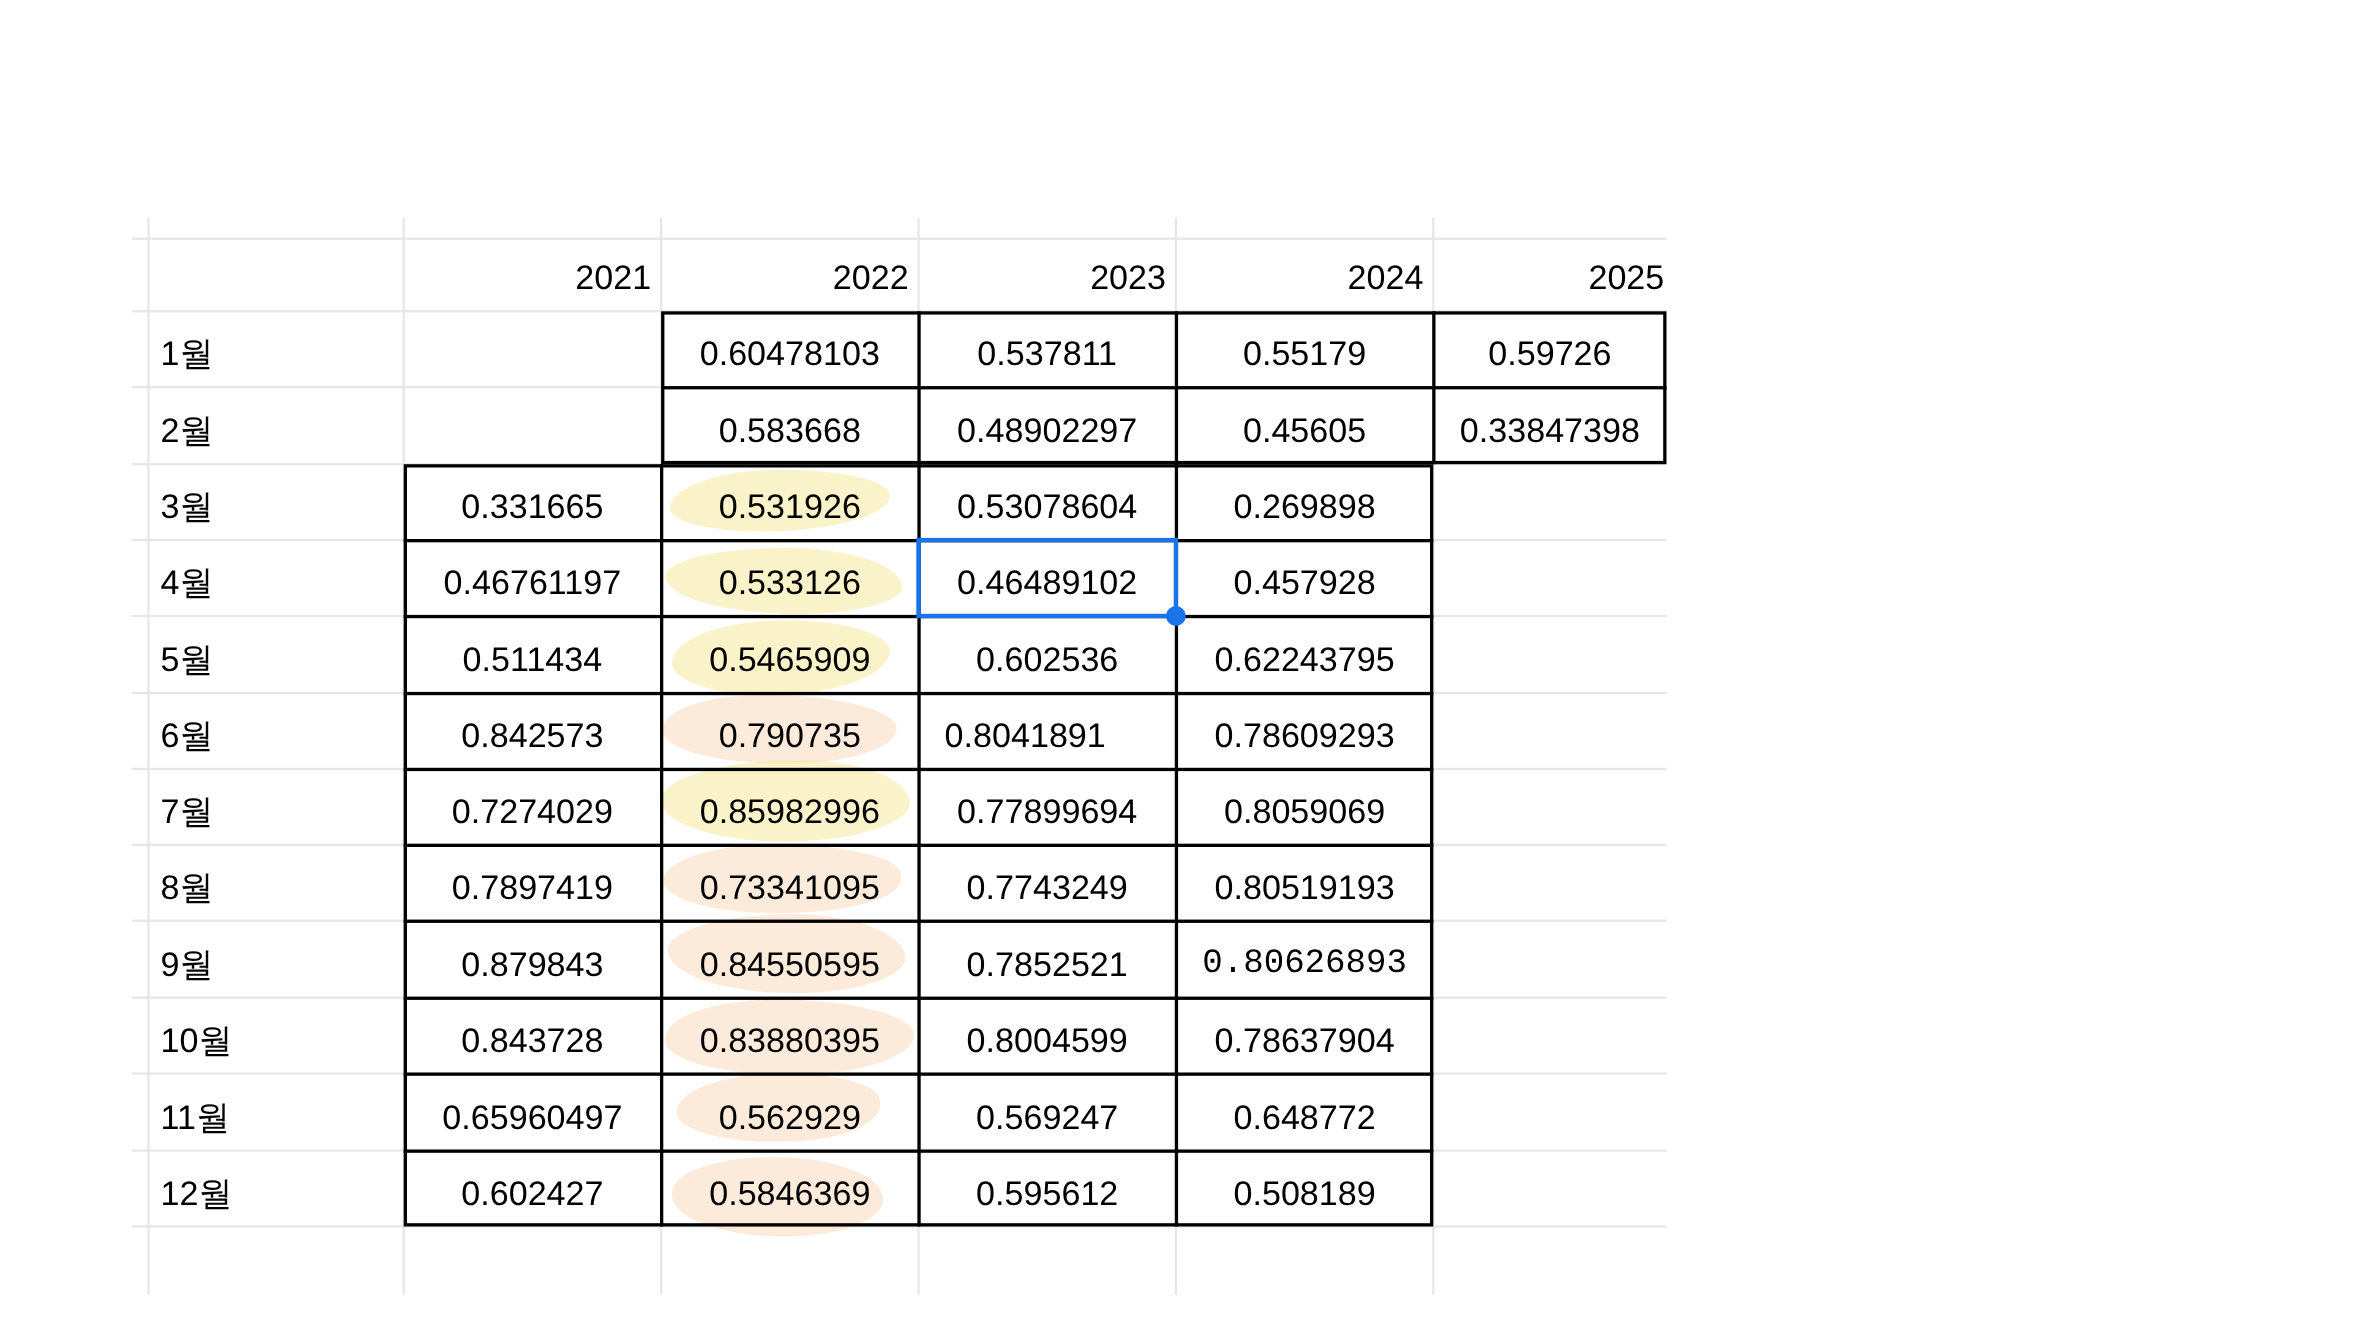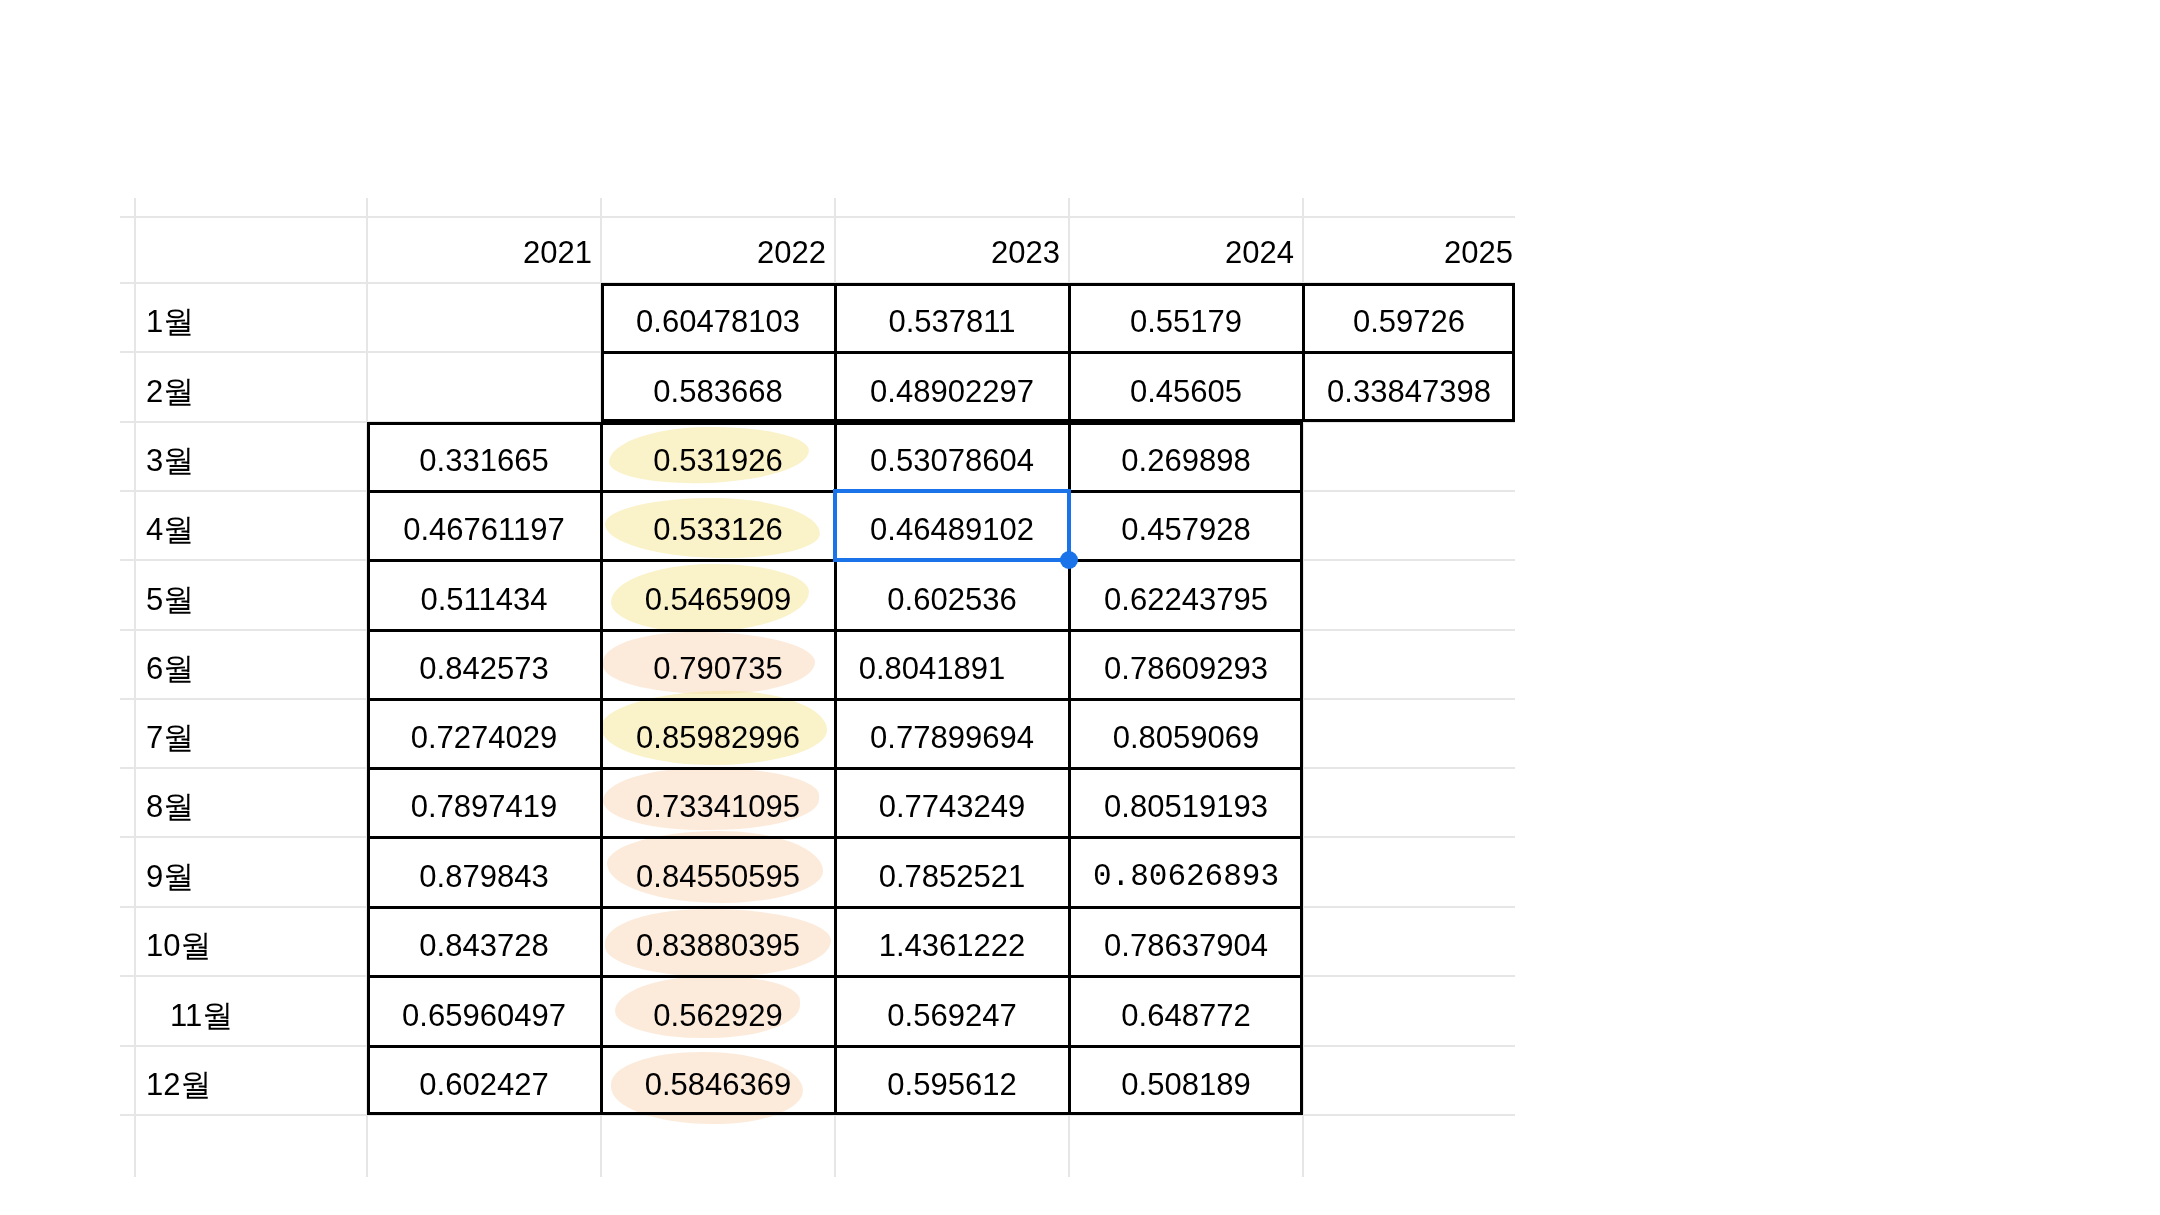--- a/index.html
+++ b/index.html
@@ -137,24 +137,24 @@
     <div class="cell value" style="left: 1303px; top: 768px; width: 212px; height: 69px;"></div>
     <div class="cell rowlabel" style="left: 135px; top: 837px; width: 232px; height: 70px;">9월</div>
     <div class="cell value" style="left: 367px; top: 837px; width: 234px; height: 70px;">0.879843</div>
     <div class="cell value" style="left: 601px; top: 837px; width: 234px; height: 70px;">0.84550595</div>
     <div class="cell value" style="left: 835px; top: 837px; width: 234px; height: 70px;">0.7852521</div>
     <div class="cell value" style="left: 1069px; top: 837px; width: 234px; height: 70px; font-family: Liberation Mono, monospace;">0.80626893</div>
     <div class="cell value" style="left: 1303px; top: 837px; width: 212px; height: 70px;"></div>
     <div class="cell rowlabel" style="left: 135px; top: 907px; width: 232px; height: 69px;">10월</div>
     <div class="cell value" style="left: 367px; top: 907px; width: 234px; height: 69px;">0.843728</div>
     <div class="cell value" style="left: 601px; top: 907px; width: 234px; height: 69px;">0.83880395</div>
-    <div class="cell value" style="left: 835px; top: 907px; width: 234px; height: 69px;">1.4361222</div>
+    <div class="cell value" style="left: 835px; top: 907px; width: 234px; height: 69px;">0.8004599</div>
     <div class="cell value" style="left: 1069px; top: 907px; width: 234px; height: 69px;">0.78637904</div>
     <div class="cell value" style="left: 1303px; top: 907px; width: 212px; height: 69px;"></div>
-    <div class="cell rowlabel" style="left: 135px; top: 976px; width: 232px; height: 70px; margin-left: 24px;">11월</div>
+    <div class="cell rowlabel" style="left: 135px; top: 976px; width: 232px; height: 70px;">11월</div>
     <div class="cell value" style="left: 367px; top: 976px; width: 234px; height: 70px;">0.65960497</div>
     <div class="cell value" style="left: 601px; top: 976px; width: 234px; height: 70px;">0.562929</div>
     <div class="cell value" style="left: 835px; top: 976px; width: 234px; height: 70px;">0.569247</div>
     <div class="cell value" style="left: 1069px; top: 976px; width: 234px; height: 70px;">0.648772</div>
     <div class="cell value" style="left: 1303px; top: 976px; width: 212px; height: 70px;"></div>
     <div class="cell rowlabel" style="left: 135px; top: 1046px; width: 232px; height: 69px;">12월</div>
     <div class="cell value" style="left: 367px; top: 1046px; width: 234px; height: 69px;">0.602427</div>
     <div class="cell value" style="left: 601px; top: 1046px; width: 234px; height: 69px;">0.5846369</div>
     <div class="cell value" style="left: 835px; top: 1046px; width: 234px; height: 69px;">0.595612</div>
     <div class="cell value" style="left: 1069px; top: 1046px; width: 234px; height: 69px;">0.508189</div>

